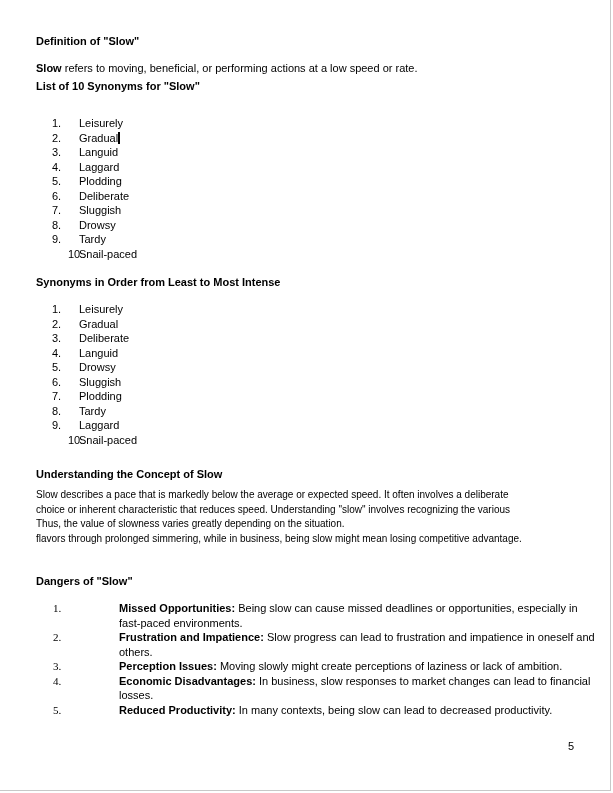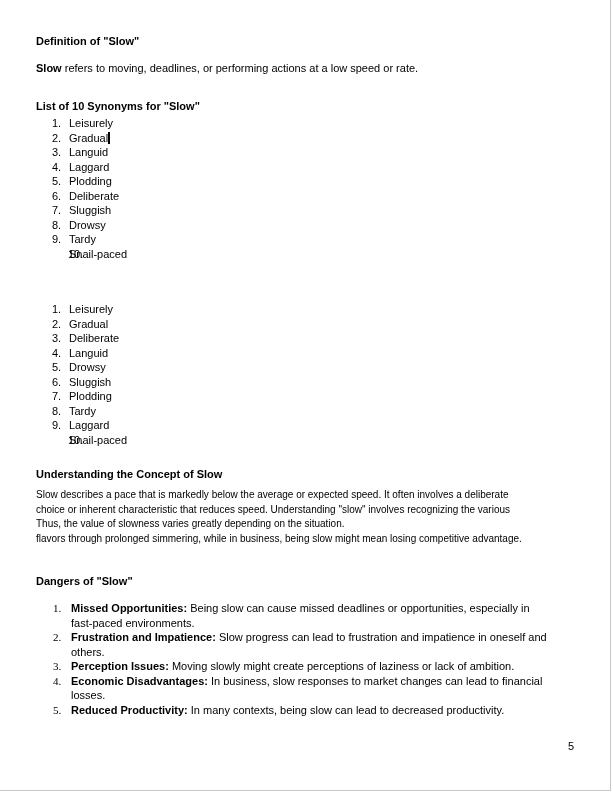--- a/index.html
+++ b/index.html
@@ -57,21 +57,21 @@
       left: 16px;
       width: 18px;
       text-align: left;
     }
     .list li .num.two {
       left: 16px;
       margin-left: 16px;
     }
     .list li .txt {
       position: absolute;
-      left: 33px;
+      left: 43px;
       text-align: center;
     }
     .cursor {
       display: inline-block;
       width: 1.5px;
       height: 12px;
       background: #000;
       vertical-align: -2px;
     }
     .para {
@@ -93,38 +93,38 @@
     .dangers li {
       position: relative;
       line-height: 14.5px;
       padding-left: 35px;
     }
     .dangers li .num {
       position: absolute;
       left: 17px;
       font-family: "Liberation Serif", serif;
     }
-    .dangers li .ln { display: block; white-space: nowrap; }
+    .dangers li .ln { display: block; white-space: nowrap; margin-left: 48px; }
     .page-num {
       position: absolute;
       left: 568px;
       top: 740px;
       font-size: 11px;
     }
   </style>
 </head>
 <body>
 
 <div class="page">
 
   <div class="h" style="top:35px">Definition of "Slow"</div>
 
-  <div class="p" style="top:62px"><b>Slow</b><span> refers to moving, deadlines, or performing actions at a low speed or rate.</span></div>
-
-  <div class="h" style="top:100px">List of 10 Synonyms for "Slow"</div>
+  <div class="p" style="top:62px"><b>Slow</b><span> refers to moving, beneficial, or performing actions at a low speed or rate.</span></div>
+
+  <div class="h" style="top:80px">List of 10 Synonyms for "Slow"</div>
 
   <ol class="list" style="top:116px">
     <li>
         <span class="num">1.</span>
         <span class="txt">Leisurely</span>
       </li>
     <li>
         <span class="num">2.</span>
         <span class="txt"><span>Gradual</span><span class="cursor"></span></span>
       </li>
@@ -155,20 +155,21 @@
     <li>
         <span class="num">9.</span>
         <span class="txt">Tardy</span>
       </li>
     <li>
         <span class="num two">10.</span>
         <span class="txt">Snail-paced</span>
       </li>
   </ol>
 
+  <div class="h" style="top:276px">Synonyms in Order from Least to Most Intense</div>
 
   <ol class="list" style="top:302px">
     <li>
         <span class="num">1.</span>
         <span class="txt">Leisurely</span>
       </li>
     <li>
         <span class="num">2.</span>
         <span class="txt">Gradual</span>
       </li>

